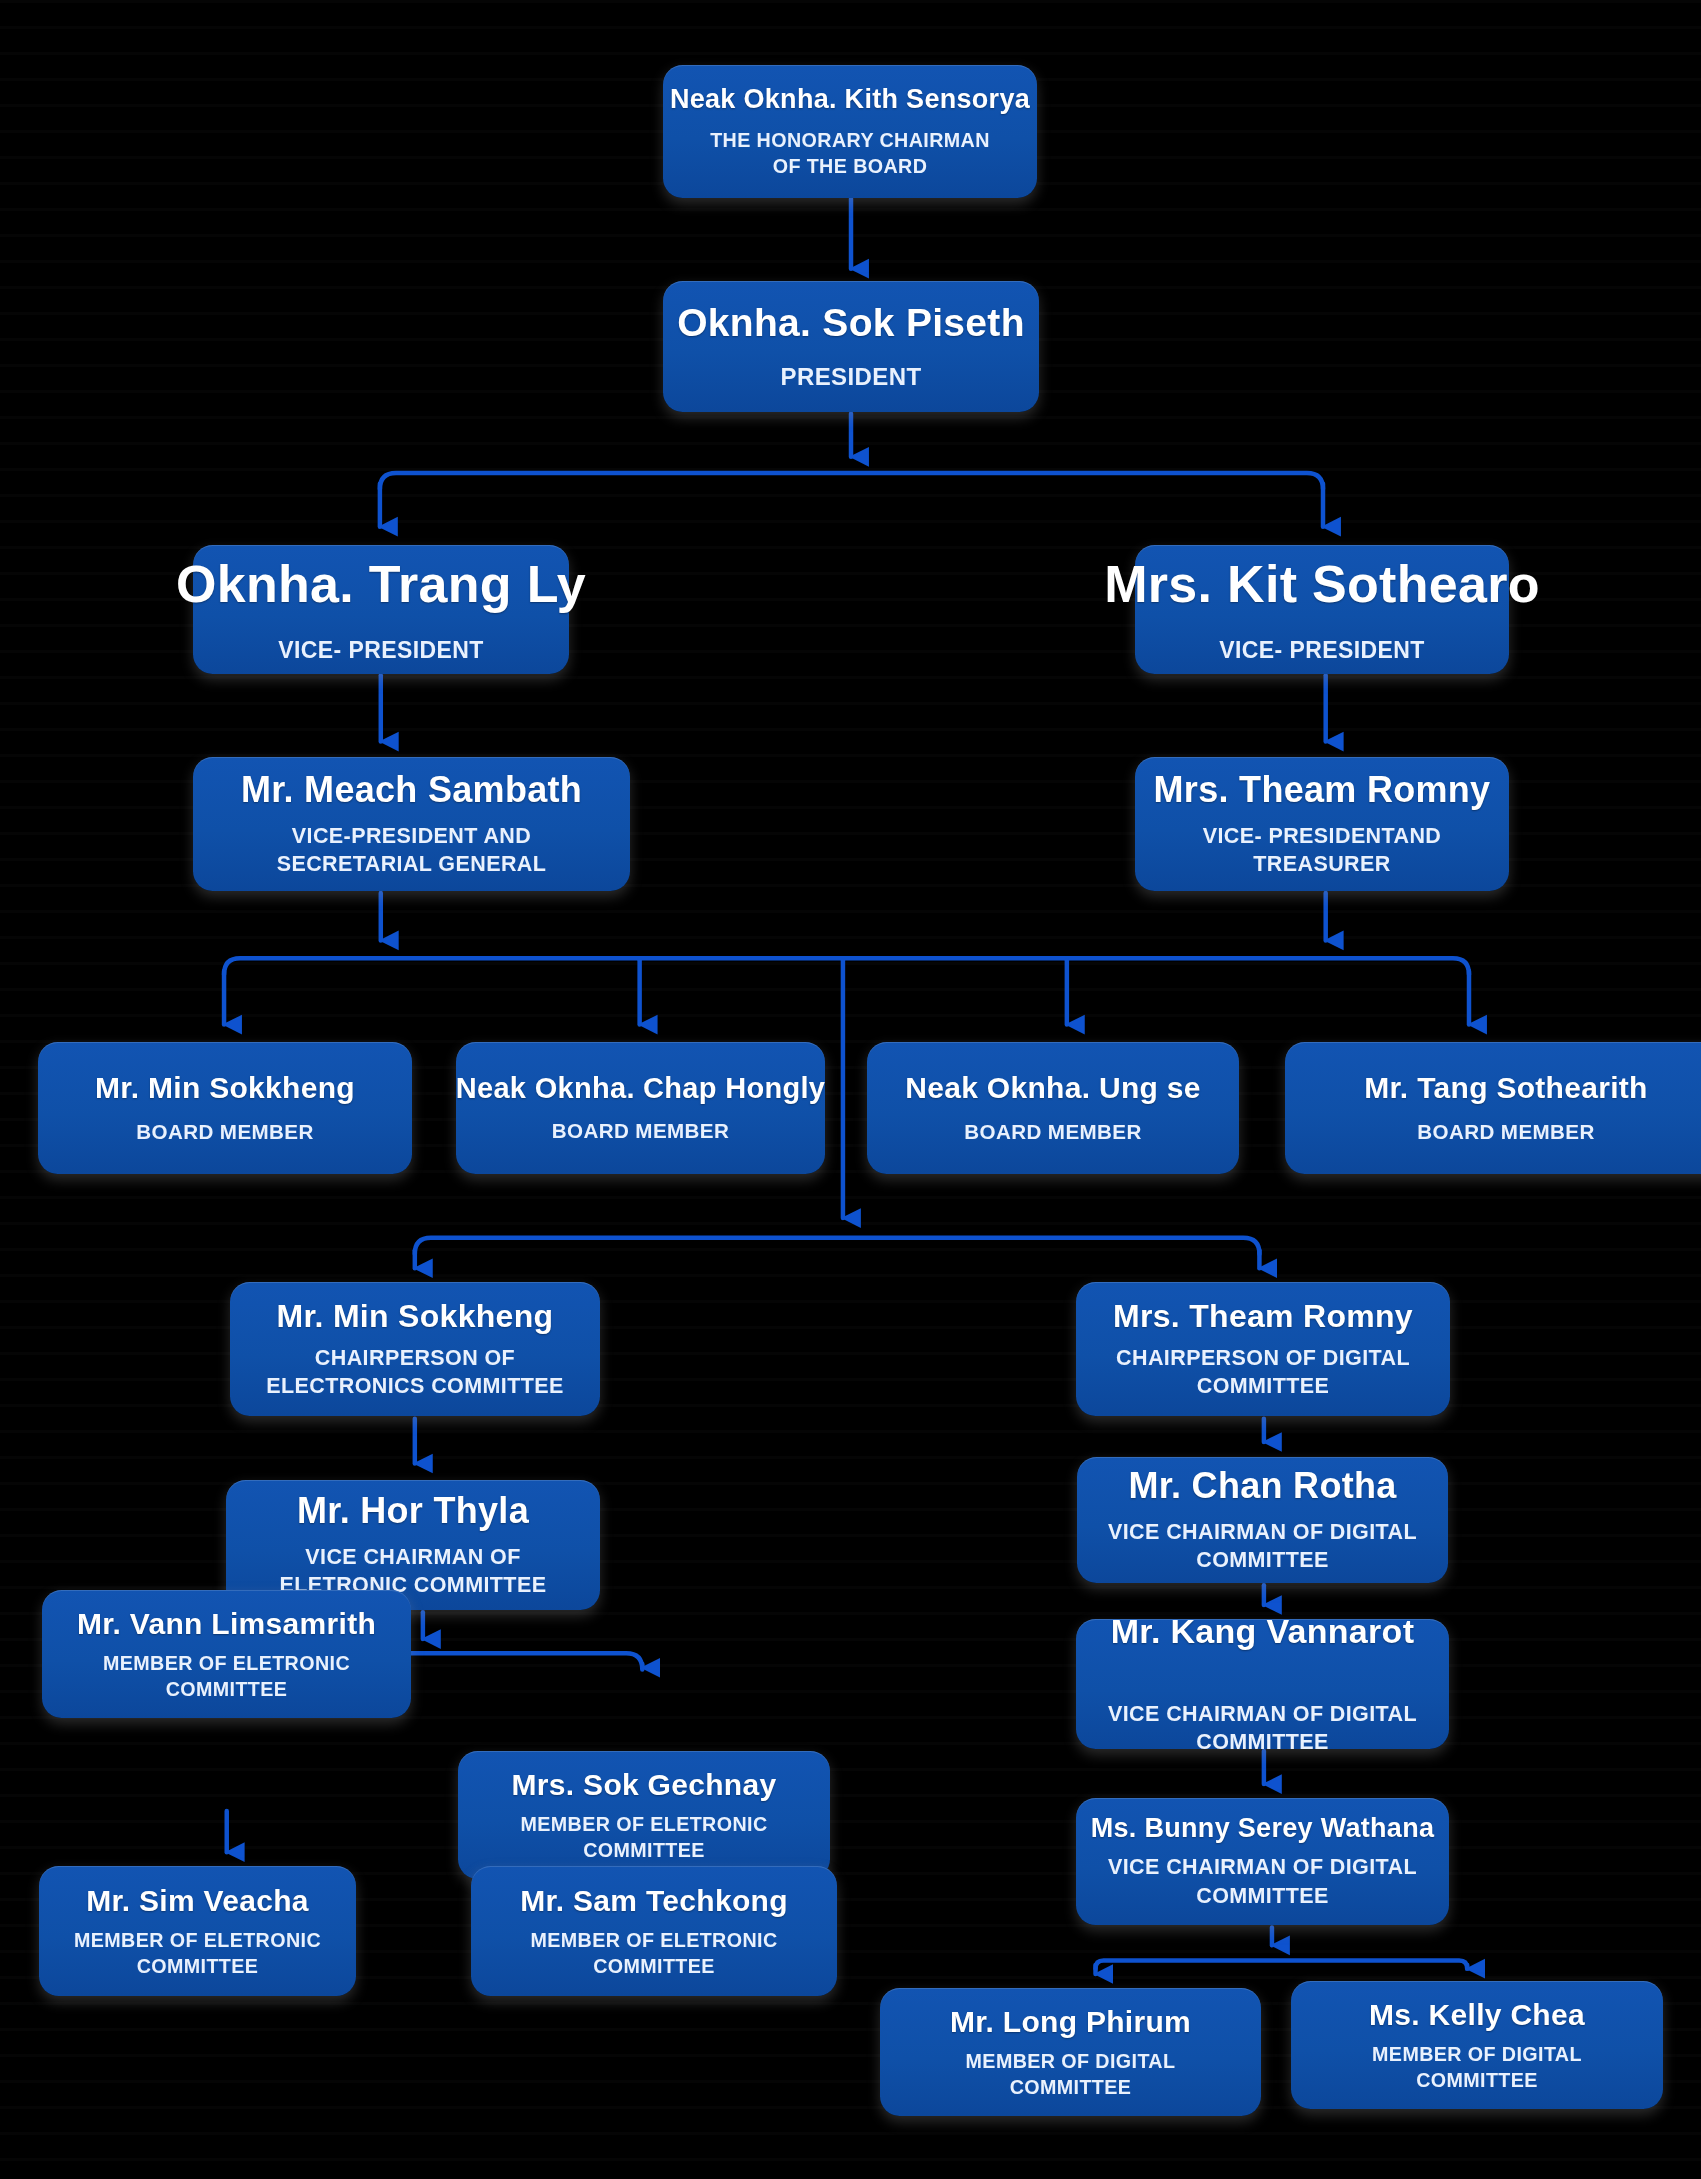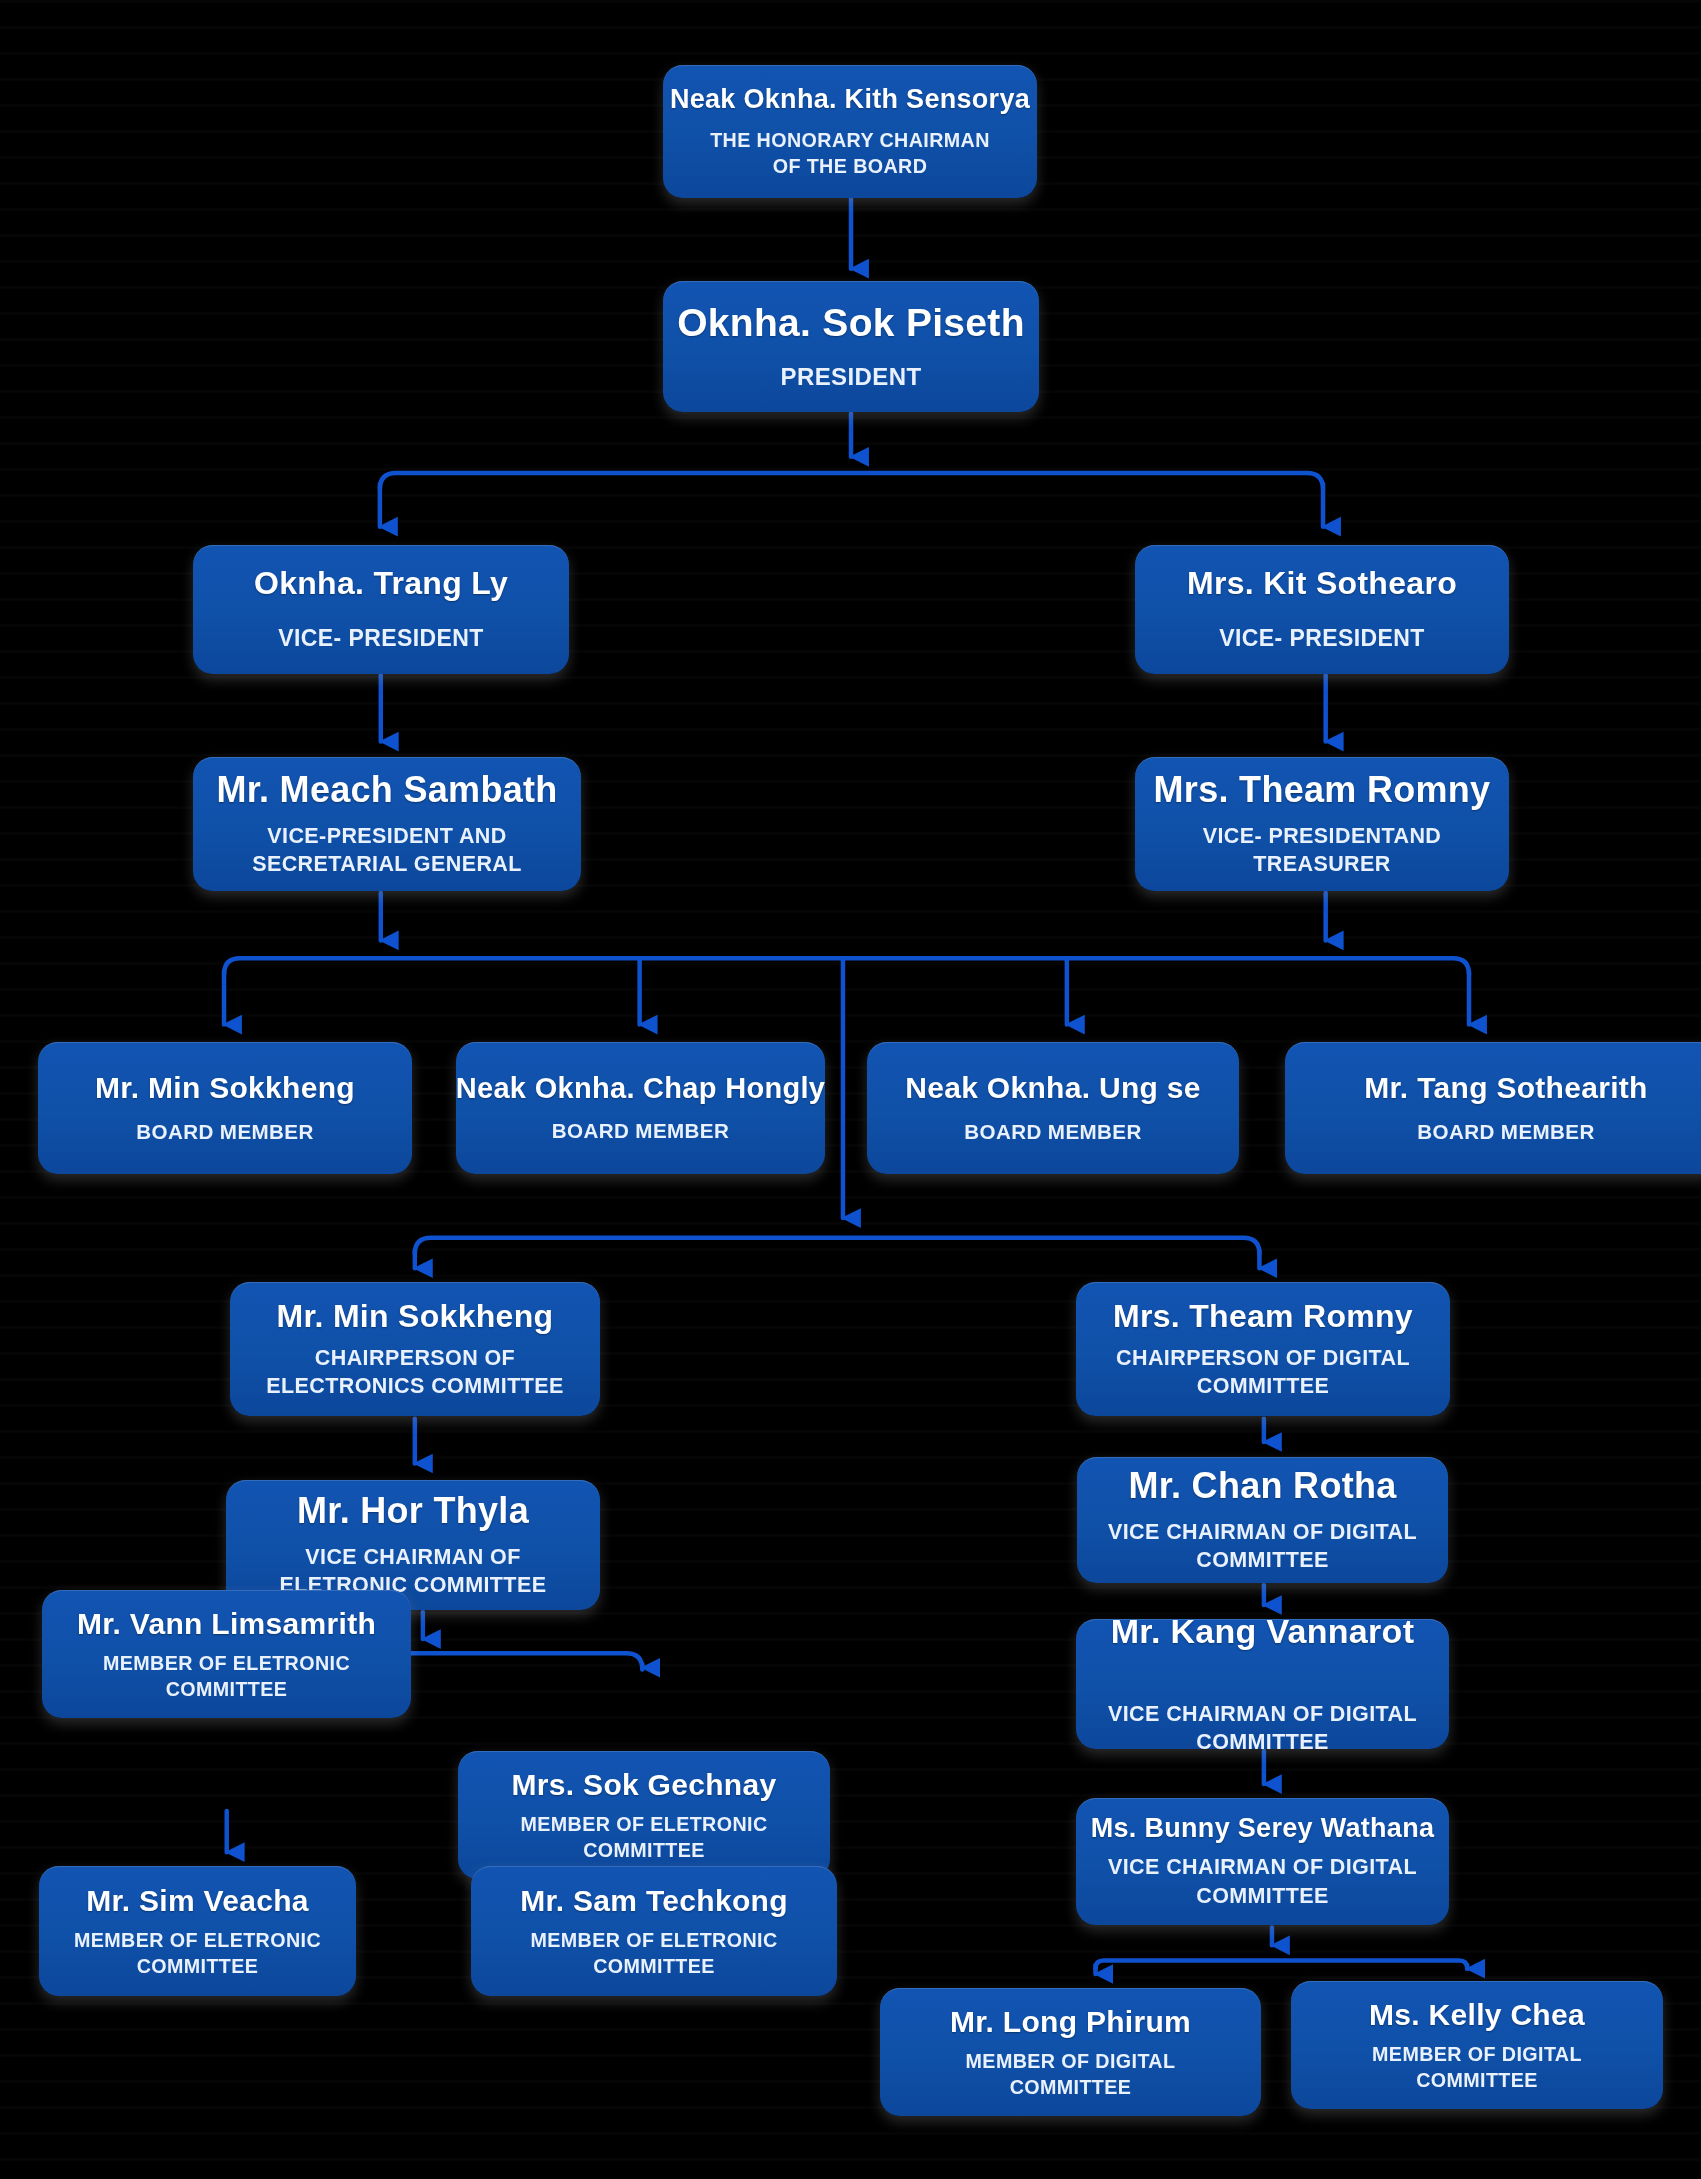--- a/index.html
+++ b/index.html
@@ -21,21 +21,21 @@
     box-shadow:0 5.4px 12.5px rgba(150,150,150,0.28), inset 0 0.9px 0 rgba(255,255,255,0.14);
   }
   .nm{font-weight:700;white-space:nowrap;letter-spacing:0.3px;text-shadow:0 0.9px 1.8px rgba(0,0,0,.35);}
   .tt{font-weight:700;color:#E9F1FD;letter-spacing:0.4px;line-height:1.32;max-width:309px;margin:0 auto;}
 
   
   #n-honorary{left:663px;top:65px;width:374px;height:133px;}
   #n-president{left:663px;top:281px;width:376px;height:131px;}
   #n-vp_left{left:193px;top:545px;width:376px;height:129px;}
   #n-vp_right{left:1135px;top:545px;width:374px;height:129px;}
-  #n-vp_sg{left:193px;top:757px;width:388px;height:134px;}
+  #n-vp_sg{left:193px;top:757px;width:437px;height:134px;}
   #n-vp_treasurer{left:1135px;top:757px;width:374px;height:134px;}
   #n-board1{left:38px;top:1042px;width:374px;height:132px;}
   #n-board2{left:456px;top:1042px;width:369px;height:132px;}
   #n-board3{left:867px;top:1042px;width:372px;height:132px;}
   #n-board4{left:1285px;top:1042px;width:442px;height:132px;}
   #n-elec_chair{left:230px;top:1282px;width:370px;height:134px;}
   #n-dig_chair{left:1076px;top:1282px;width:374px;height:134px;}
   #n-elec_vice{left:226px;top:1480px;width:374px;height:130px;}
   #n-dig_vice1{left:1077px;top:1457px;width:371px;height:126px;}
   #n-elec_m1{left:42px;top:1590px;width:369px;height:128px;}
@@ -43,21 +43,21 @@
   #n-dig_vice2{left:1076px;top:1619px;width:373px;height:130px;gap:40px;}
   #n-elec_m3{left:39px;top:1866px;width:317px;height:130px;}
   #n-elec_m4{left:471px;top:1866px;width:366px;height:130px;}
   #n-dig_vice3{left:1076px;top:1798px;width:373px;height:127px;}
   #n-dig_m1{left:880px;top:1988px;width:381px;height:128px;}
   #n-dig_m2{left:1291px;top:1981px;width:372px;height:128px;}
 
   
   #n-honorary .nm{font-size:27px;margin-bottom:12.5px}      #n-honorary .tt{font-size:19.7px}
   #n-president .nm{font-size:39px;margin-bottom:16px}     #n-president .tt{font-size:24px}
-  #n-vp_left .nm,#n-vp_right .nm{font-size:32px;margin-bottom:21px}
+  #n-vp_left .nm,#n-vp_right .nm{font-size:52px;margin-bottom:21px}
   #n-vp_left .tt,#n-vp_right .tt{font-size:23px}
   #n-vp_sg .nm,#n-vp_treasurer .nm{font-size:36px;margin-bottom:10.7px}
   #n-vp_sg .tt,#n-vp_treasurer .tt{font-size:21.5px}
   #n-board1 .nm,#n-board3 .nm,#n-board4 .nm{font-size:30px;margin-bottom:12.5px}
   #n-board2 .nm{font-size:29px;margin-bottom:12.5px}
   #n-board1 .tt,#n-board2 .tt,#n-board3 .tt,#n-board4 .tt{font-size:20.6px}
   #n-elec_chair .nm,#n-dig_chair .nm{font-size:32px;margin-bottom:9px}
   #n-elec_chair .tt,#n-dig_chair .tt{font-size:21.5px}
   #n-elec_vice .nm,#n-dig_vice1 .nm{font-size:36px;margin-bottom:10.7px}
   #n-dig_vice2 .nm{font-size:34px;margin-bottom:9px}

